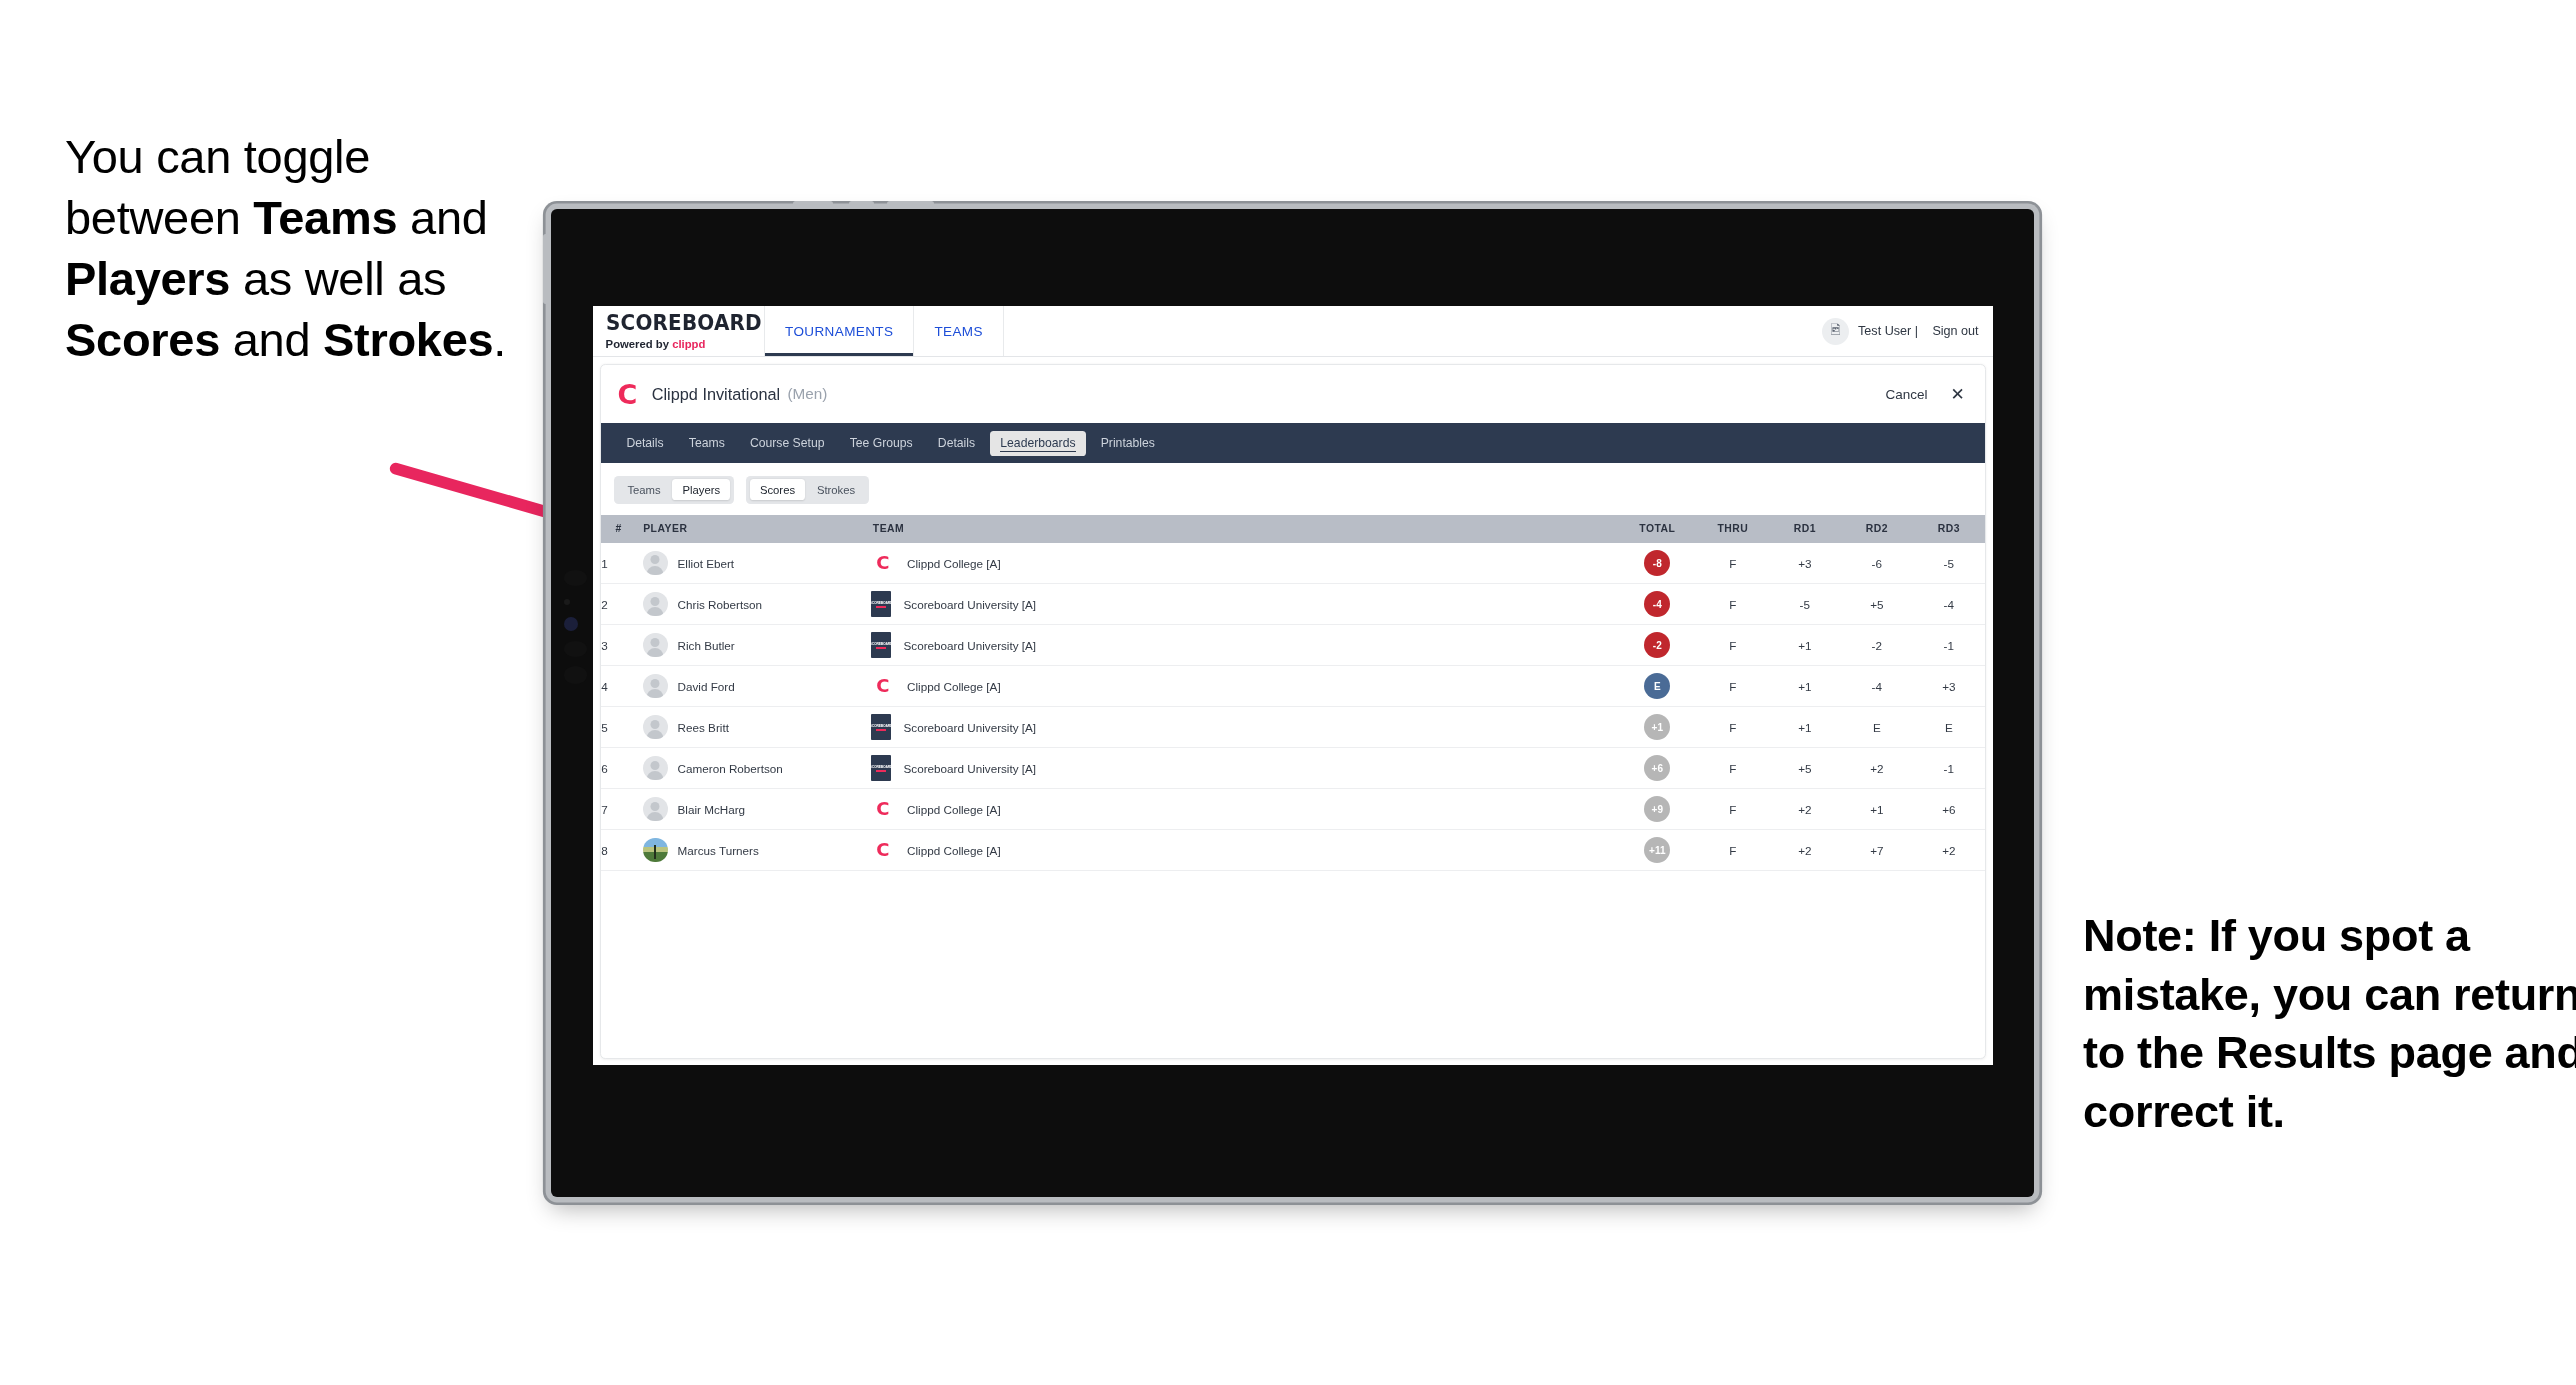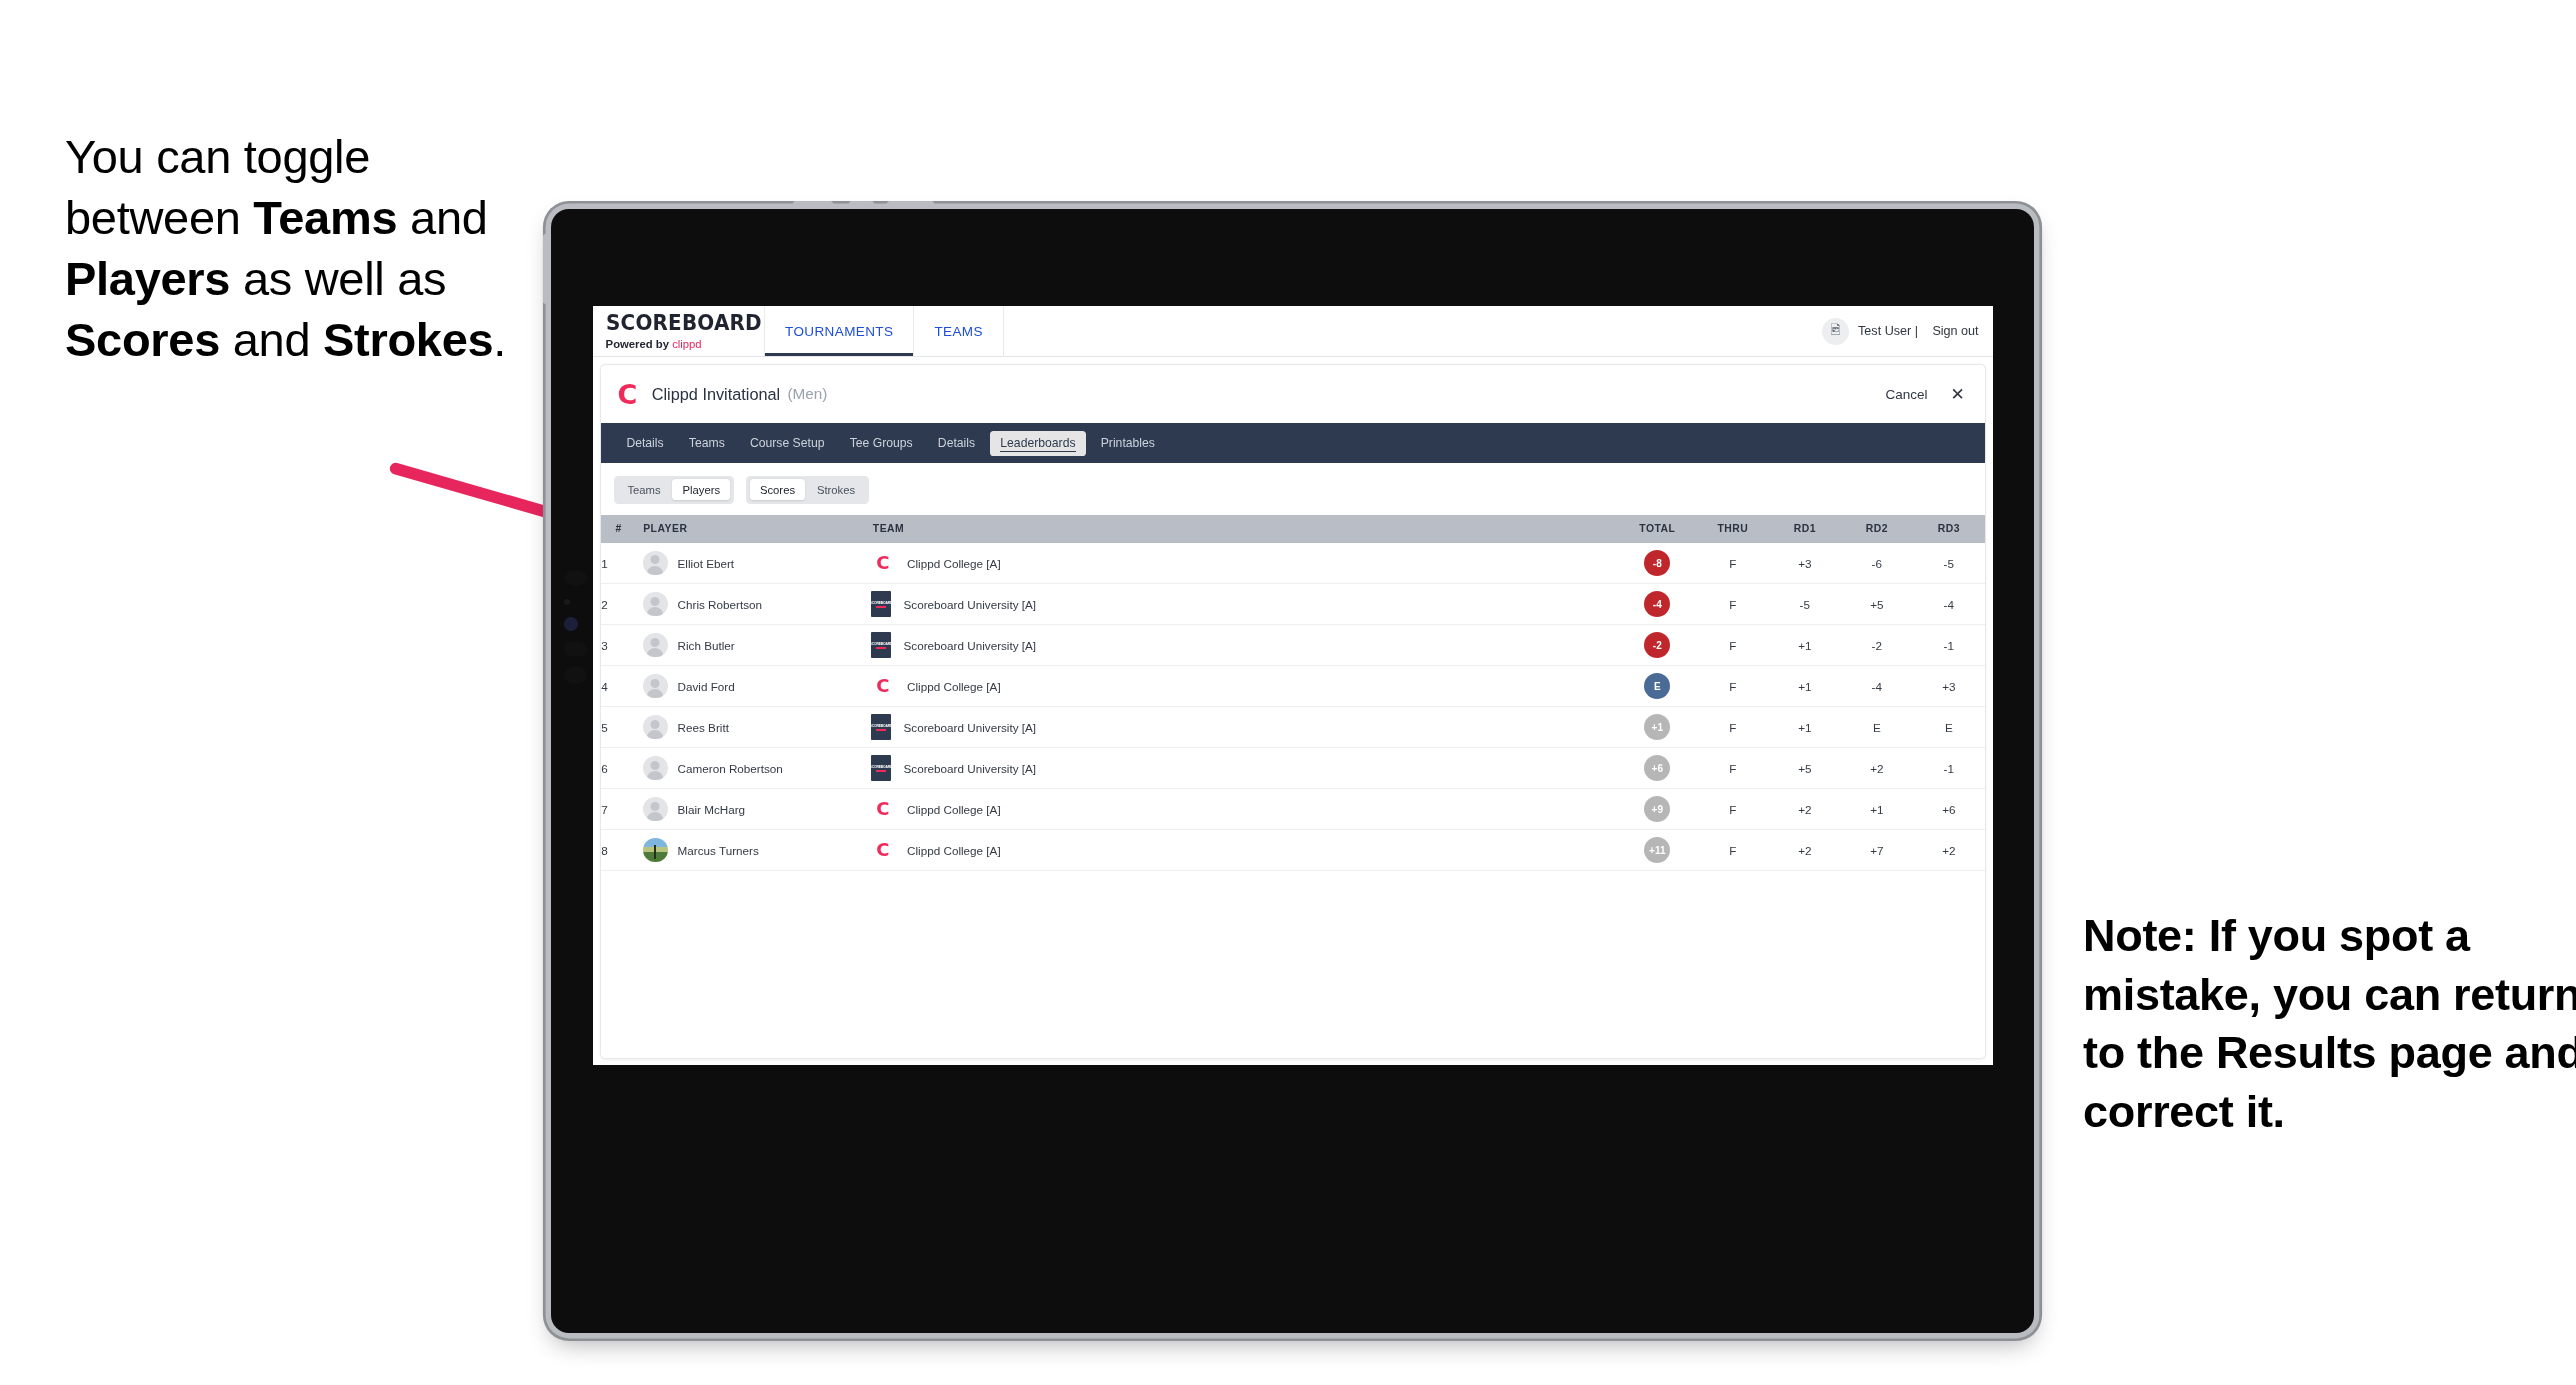--- a/index.html
+++ b/index.html
@@ -27,23 +27,23 @@
     left: 2083px; top: 907px; width: 506px;
     font-size: 45px; font-weight: 700;
   }
 
   
   .arrow { position: absolute; left: 388px; top: 456px; width: 289px; height: 108px; }
 
   
   .device {
     position: absolute; left: 551px; top: 209px;
-    width: 1483px; height: 1124px;
+    width: 1483px; height: 988px;
     background: #0d0d0d;
-    border-radius: 18px;
+    border-radius: 6px;
     box-shadow: 0 0 0 5.4px #b9bcc0, 0 0 0 8.1px #8d9196, 0 10.8px 23.5px rgba(0,0,0,0.30);
   }
   .dev-btn { position:absolute; background:#b9bcc0; border-radius:2.7px; }
   .btn-top1 { left: 242px; top: -8.1px; width: 40px; height: 6.3px; }
   .btn-top2 { left: 298px; top: -8.1px; width: 25px; height: 6.3px; }
   .btn-top3 { left: 336px; top: -8.1px; width: 47px; height: 6.3px; }
   .btn-left1 { left: -8.1px; top: 25px; width: 6.3px; height: 70px; }
   .dev-dot { position:absolute; left: 12.6px; background:#111; border-radius:50%; }
   .dot-a { top: 361px; width: 23.5px; height: 16.3px; }
   .dot-b { top: 390px; width: 6.3px;  height: 6.3px; background:#1a1a1a; }
@@ -67,21 +67,21 @@
   .brand {
     width: 172px; display:flex; flex-direction:column; justify-content:center;
     padding-left: 12.6px; border-right:0.9px solid #e8eaec;
   }
   .brand-main {
     font-family:"DejaVu Sans", sans-serif;
     font-size: 21.7px; font-weight: 700; letter-spacing: 0.2px;
     color:#1f2430; line-height:1; transform: scaleX(0.92); transform-origin:left;
   }
   .brand-sub { font-size: 11.3px; color:#1f2430; margin-top:3.6px; font-weight:600; }
-  .brand-sub .pink { color:#e8265e; font-weight:400;margin-top:16px; }
+  .brand-sub .pink { color:#e8265e; font-weight:700;margin-top:16px; }
   .topnav-item {
     display:flex; align-items:center; padding: 0 20px;
     font-size: 13.5px; color:#1d4ed8; letter-spacing:0.4px;
     border-right:0.9px solid #e8eaec; position:relative;
   }
   .topnav-item.active::after {
     content:""; position:absolute; left:0; right:0; bottom:0; height:2.7px; background:#2d3a50;
   }
   .topbar-spacer { flex:1; }
   .user-area { display:flex; align-items:center; gap:9px; padding-right:14.4px; }

